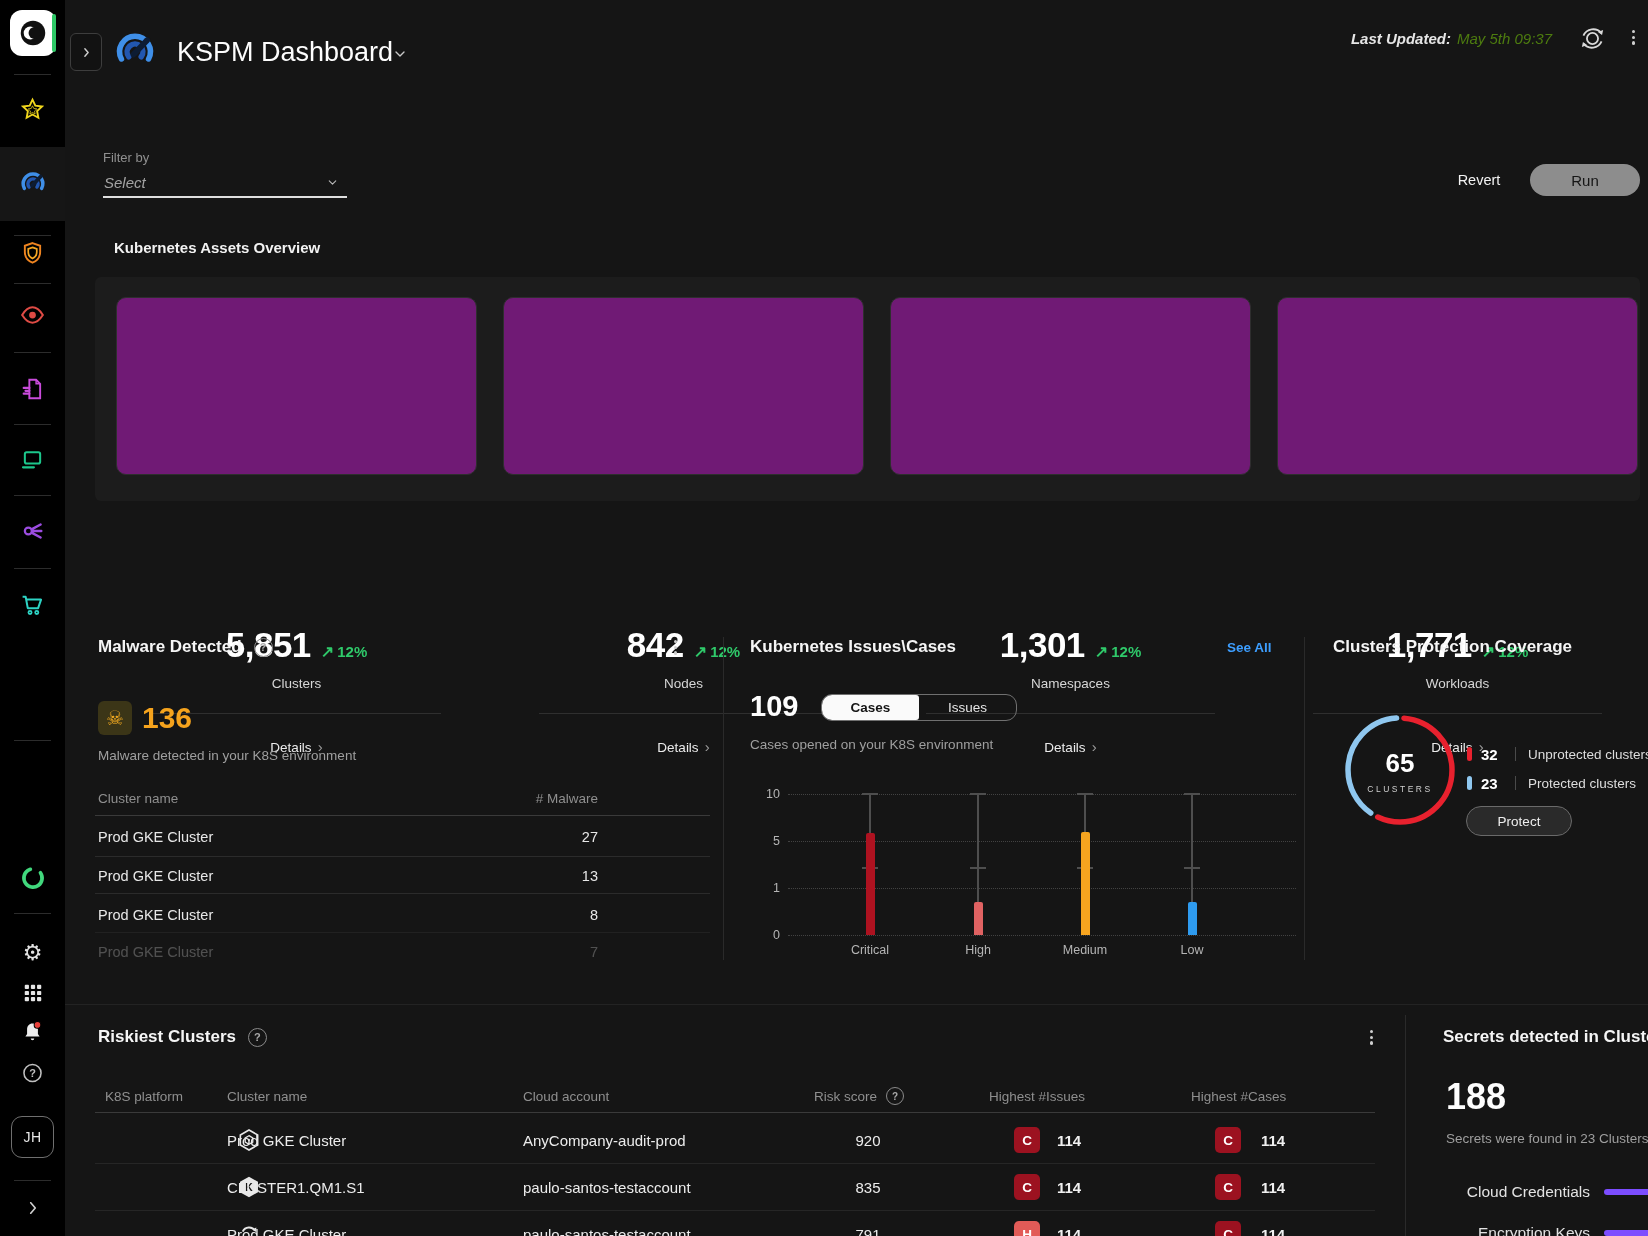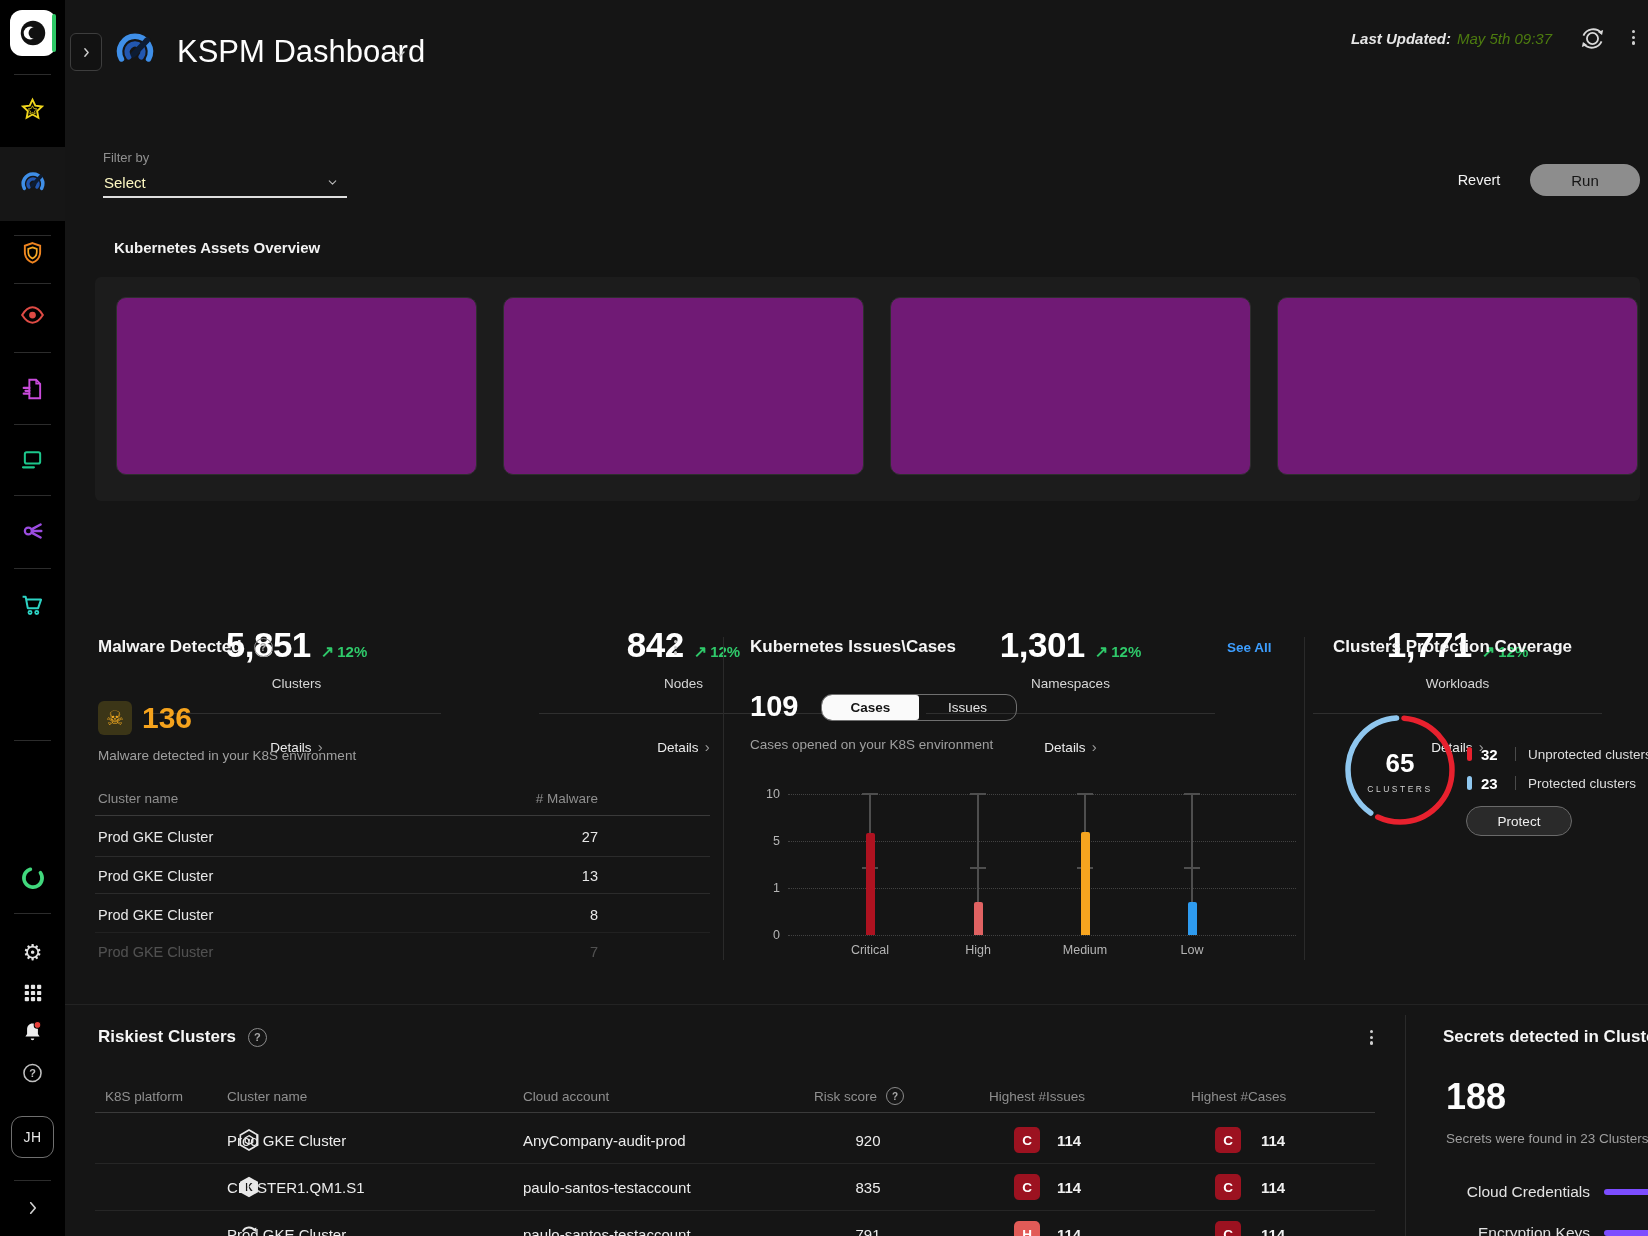--- a/index.html
+++ b/index.html
@@ -21,30 +21,30 @@
   .logo-accent{ position:absolute; right:0; top:4px; bottom:4px; width:4px; border-radius:3px; background:#2EC866; }
   .sel-tile{ position:absolute; left:0; top:147px; width:65px; height:74px; background:#161616; }
   .avatar-box{ position:absolute; left:11px; top:1116px; width:43px; height:42px; border:1.5px solid #6f6f6f; border-radius:11px;
     display:flex; align-items:center; justify-content:center; font-size:14px; color:#e8e8e8; letter-spacing:0.5px; cursor:pointer;}
   .bell-wrap{ position:relative; }
   .gear-glyph{ font-size:22px; color:#E3E3E3; line-height:1; }
 
   
   .expand-btn{ left:70px; top:33px; width:32px; height:38px; border:1px solid #3d3d3d; border-radius:6px;
     display:flex; align-items:center; justify-content:center; cursor:pointer; background:#121212;}
-  .page-title{ left:177px; top:52px; font-size:31px; color:#fdfdfd; }
+  .page-title{ left:177px; top:52px; font-size:27px; color:#fdfdfd; }
   .lastupd{ right:96px; top:38px; font-style:italic; font-size:15px; }
   .lastupd .lbl{ color:#e6e6e6; font-weight:bold; }
   .lastupd .val{ color:#4d7c0f; margin-left:6px; }
   .kebab{ display:flex; flex-direction:column; gap:2.5px; cursor:pointer; padding:4px;}
   .kebab i{ width:3.2px; height:3.2px; border-radius:50%; background:#cfcfcf; }
 
   
   .filter-label{ left:103px; top:157px; font-size:13px; color:#8f8f8f; }
-  .filter-select{ left:104px; top:182px; font-size:15px; color:#fef9c3; cursor:pointer;}
+  .filter-select{ left:104px; top:182px; font-size:15px; font-style:italic; color:#a3a3a3; cursor:pointer;}
   .filter-underline{ left:103px; top:196px; width:244px; height:2px; background:#dedede; }
   .revert-btn{ left:1446px; top:164px; width:66px; height:32px; display:flex; align-items:center; justify-content:center;
     font-size:14.5px; color:#f2f2f2; cursor:pointer; }
   .run-btn{ left:1530px; top:164px; width:110px; height:32px; border-radius:16px; background:#8D8D8D; color:#161616;
     display:flex; align-items:center; justify-content:center; font-size:15px; cursor:pointer; }
 
   
   .section-title{ left:114px; top:247px; font-size:15px; font-weight:bold; color:#f2f2f2; }
   .stats-panel{ left:95px; top:277px; width:1545px; height:224px; background:#1C1C1C; border-radius:6px; }
   .stat-card{ position:absolute; top:297px; width:361px; height:178px; background:#701a75; border:1px solid #2E2E2E; border-radius:10px; }

